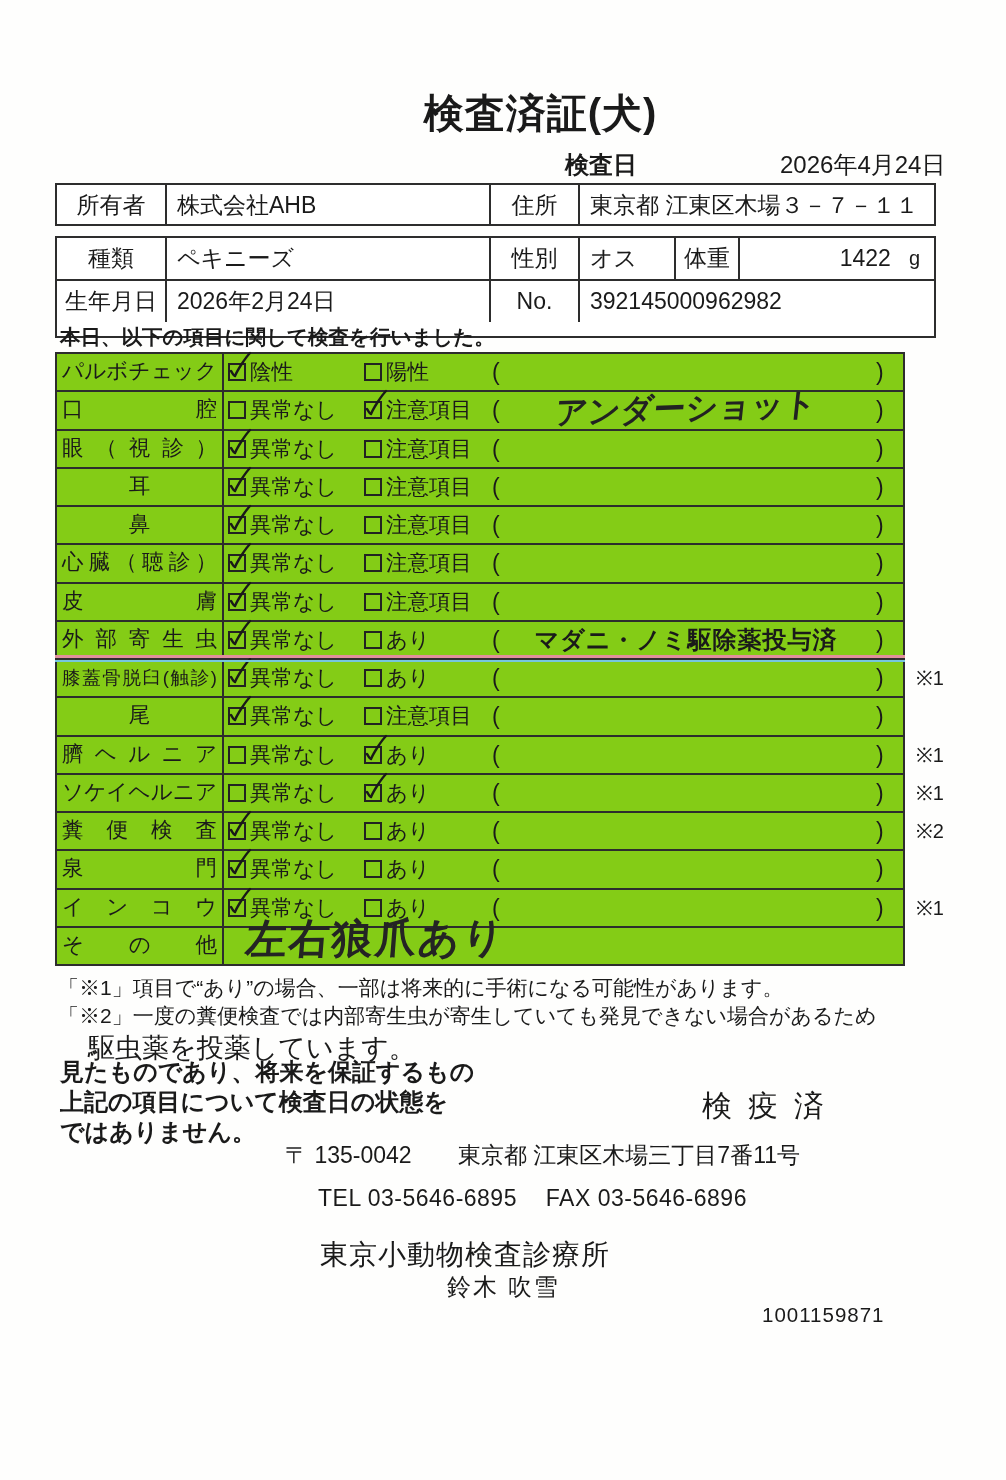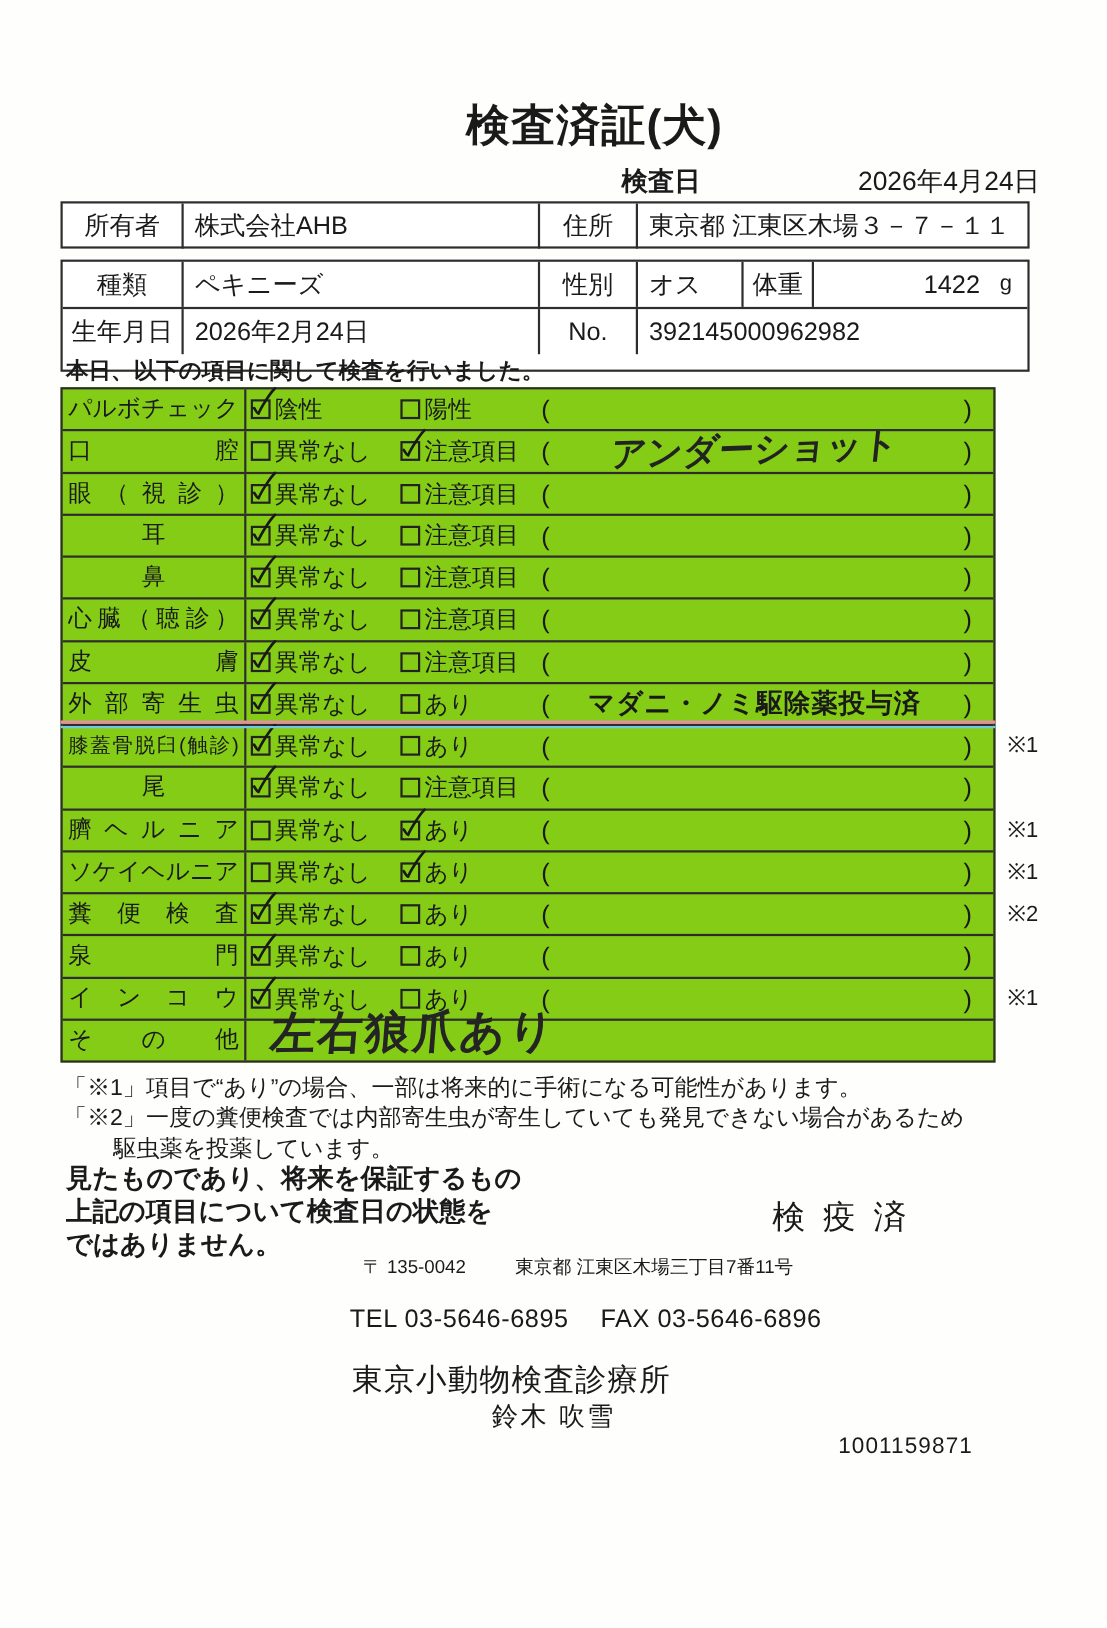--- a/index.html
+++ b/index.html
@@ -63,24 +63,24 @@
     transform:skewX(-5deg) rotate(-0.5deg);letter-spacing:2px;color:#242424;z-index:4;white-space:nowrap;}
   
   .artifact-top::before{content:"";position:absolute;left:-169px;right:-2px;top:-5px;height:2.5px;
     background:#e2909c;z-index:3;}
   .artifact-top::after{content:"";position:absolute;left:-169px;right:-2px;top:-0.5px;height:2.5px;
     background:#76c6de;z-index:3;}
 
   
   .note1{position:absolute;top:974px;left:58px;font-size:21px;font-weight:500;}
   .note2a{position:absolute;top:1002px;left:58px;font-size:21px;font-weight:500;}
-  .note2b{position:absolute;top:1030px;left:103px;font-size:21px;font-weight:500;font-family:Liberation Serif, serif;}
+  .note2b{position:absolute;top:1030px;left:88px;font-size:27px;font-weight:500;font-family:Liberation Serif, serif;}
   .disclaimer{position:absolute;top:1057px;left:60px;font-size:24px;font-weight:700;line-height:30px;}
   .stamp{position:absolute;top:1086px;left:702px;font-size:30px;font-weight:500;letter-spacing:16px;white-space:nowrap;}
-  .postal-line{position:absolute;top:1140px;left:285px;font-size:17px;font-weight:500;white-space:nowrap;margin-left:45px;}
+  .postal-line{position:absolute;top:1140px;left:285px;font-size:23px;font-weight:500;white-space:nowrap;}
   .postal-line .addr{margin-left:40px;}
   .telfax{position:absolute;top:1185px;left:318px;font-size:23px;font-weight:500;letter-spacing:0.5px;white-space:nowrap;}
   .telfax .fax{margin-left:22px;}
   .clinic{position:absolute;top:1236px;left:320px;font-size:28px;font-weight:500;letter-spacing:1px;}
   .vet{position:absolute;top:1271px;left:447px;font-size:24px;font-weight:500;letter-spacing:2px;}
   .serial{position:absolute;top:1303px;left:762px;font-size:20.5px;font-weight:500;letter-spacing:1px;}
 </style>
 </head>
 <body>
 

